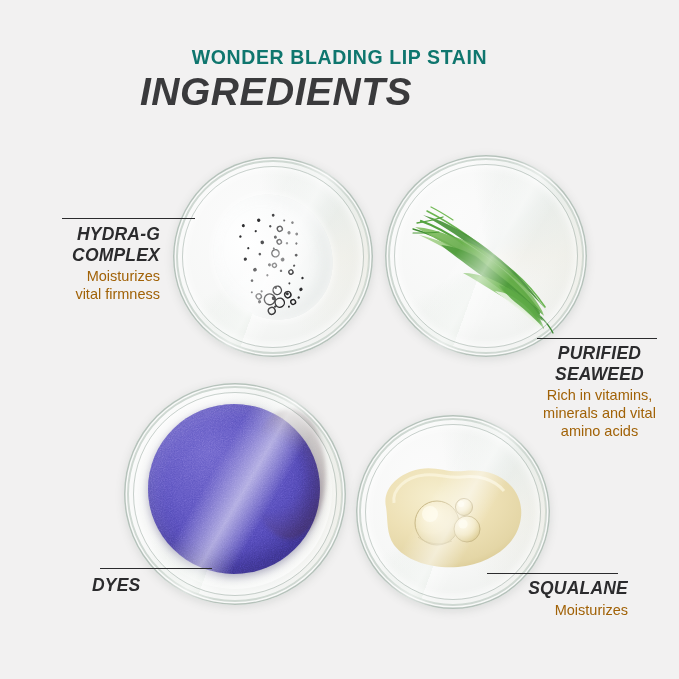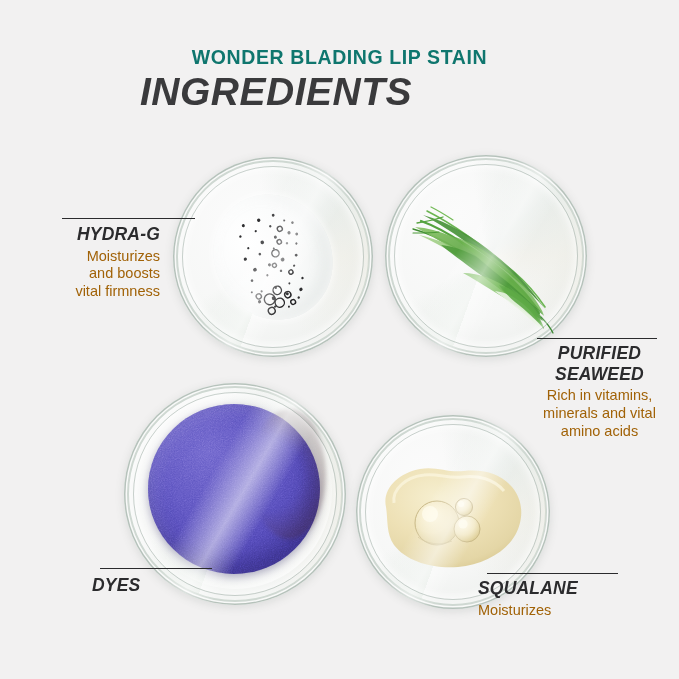--- a/index.html
+++ b/index.html
@@ -201,21 +201,21 @@
     font-size: 14.5px;
     font-weight: normal;
     line-height: 1.22;
     color: #a16207;
     margin-top: 3px;
   }
 
   #label-hydra    { left: 0px;   top: 224px; width: 152px; text-align: right; margin-left: 8px; }
   #label-seaweed  { left: 520px; top: 343px; width: 159px; text-align: center; }
   #label-dyes     { left: 92px;  top: 575px; width: 120px; text-align: left; }
-  #label-squalane { left: 478px; top: 578px; width: 150px; text-align: left; }
+  #label-squalane { left: 478px; top: 578px; width: 150px; text-align: right; }
 </style>
 </head>
 <body>
 
 <div class="stage">
 
   <div class="product-name">WONDER BLADING LIP STAIN</div>
 
   <div class="ingredients-title">INGREDIENTS</div>
 
@@ -386,24 +386,24 @@
   </div>
 
   <div class="leader" id="leader-hydra"></div>
   <div class="leader" id="leader-seaweed"></div>
   <div class="leader" id="leader-dyes"></div>
   <div class="leader" id="leader-squalane"></div>
 
   <div class="label" id="label-hydra">
     <div class="title">
       <div>HYDRA-G</div>
+      <div>COMPLEX</div>
     </div>
     <div class="desc">
       <div>Moisturizes</div>
-      <div>and boosts</div>
       <div>vital firmness</div>
     </div>
   </div>
 
   <div class="label" id="label-dyes">
     <div class="title">
       <div>DYES</div>
     </div>
   </div>
 

